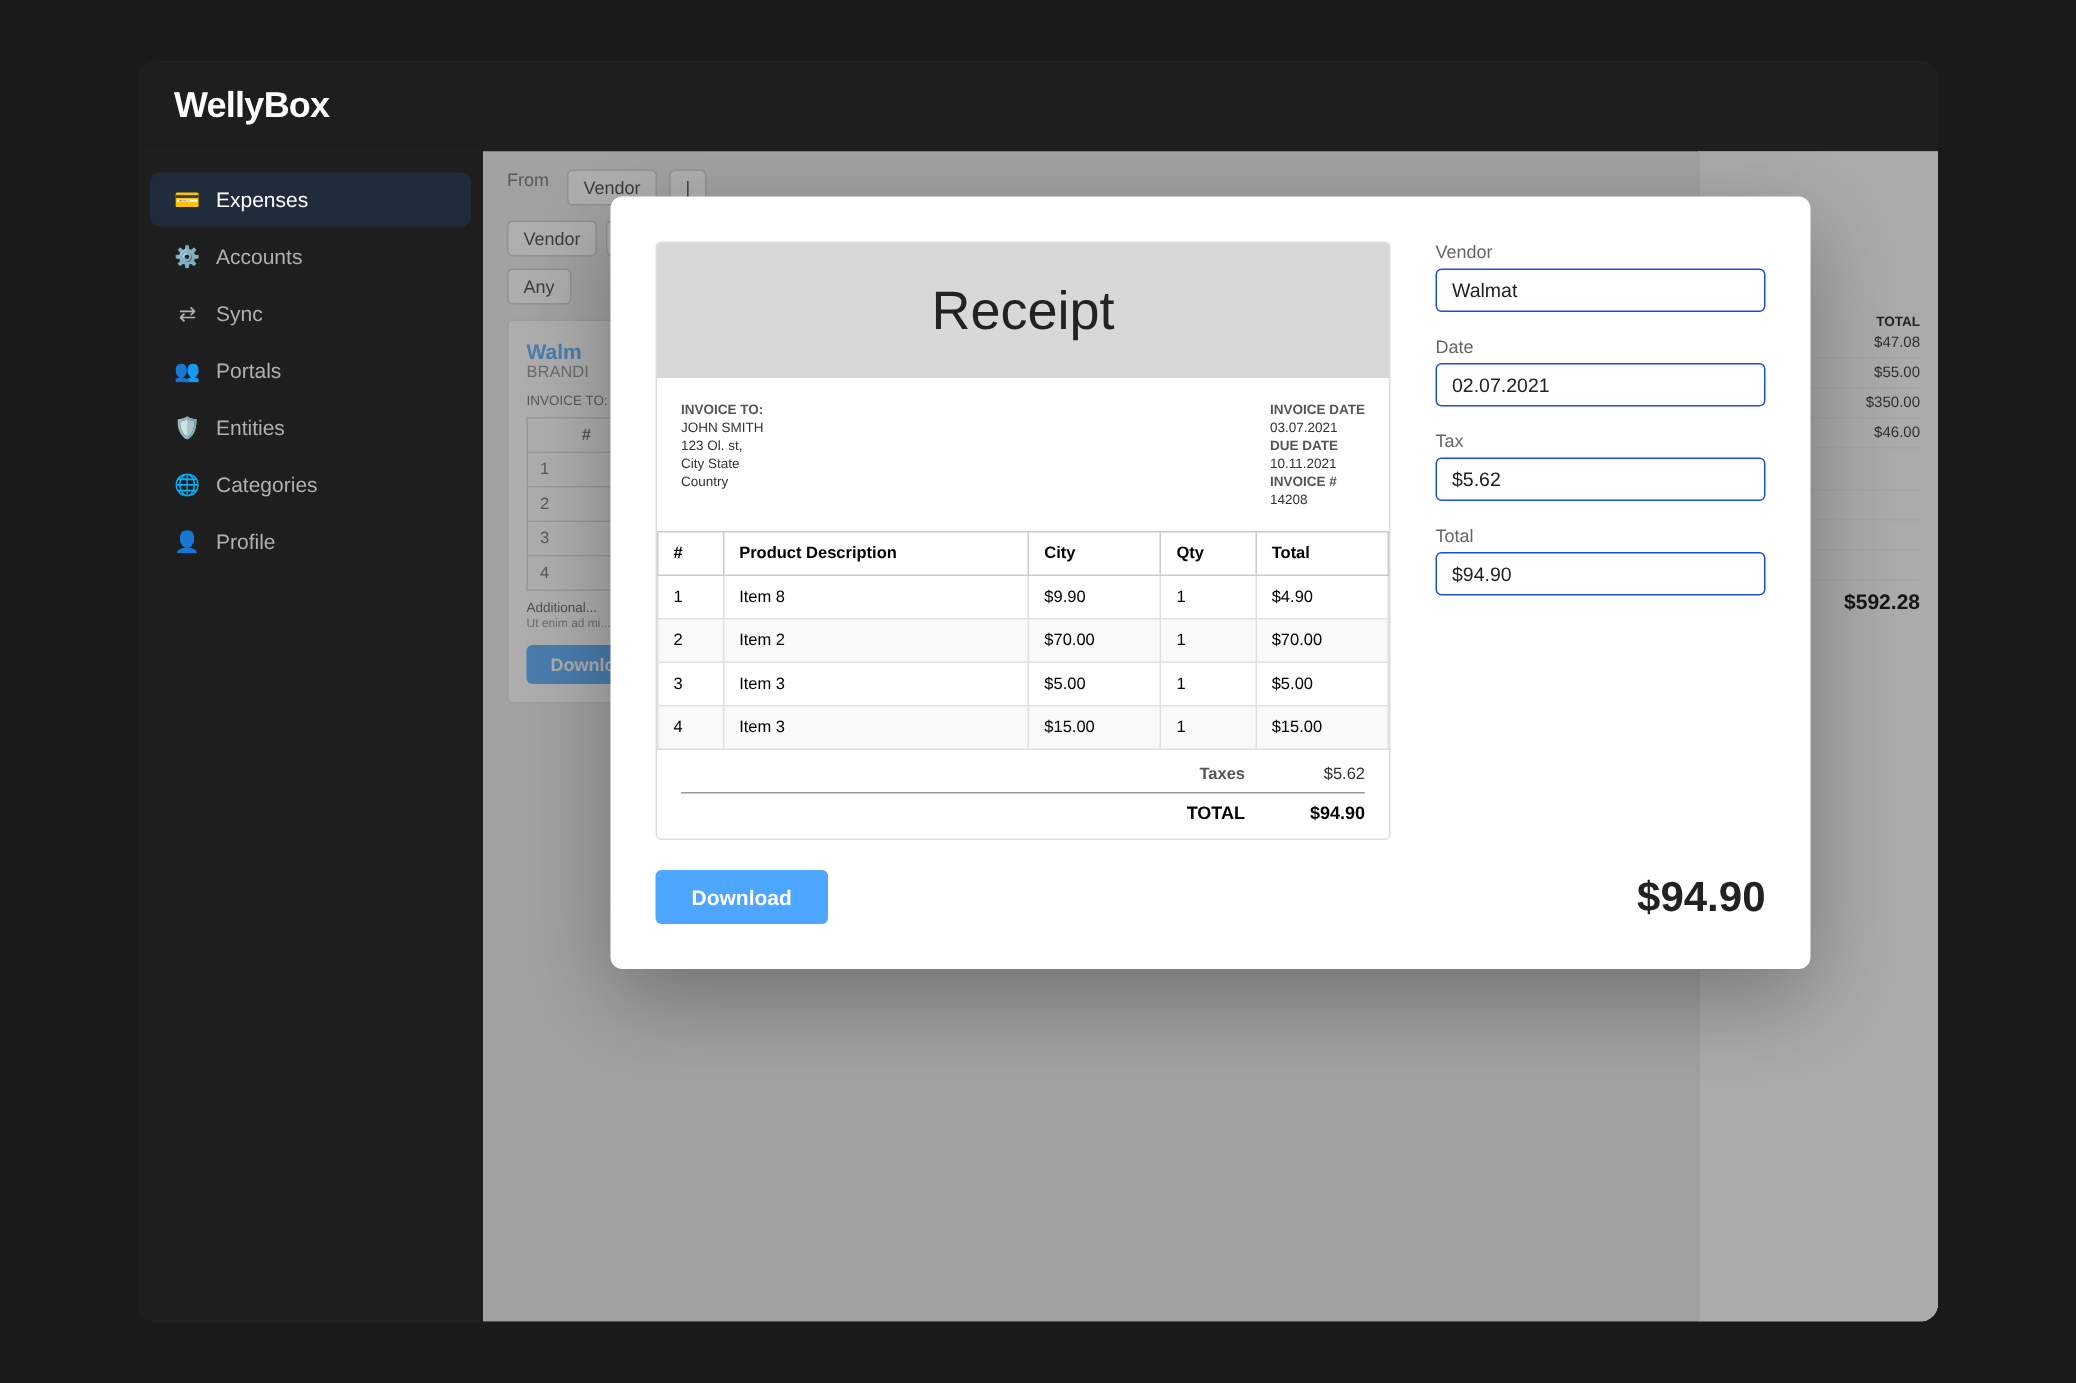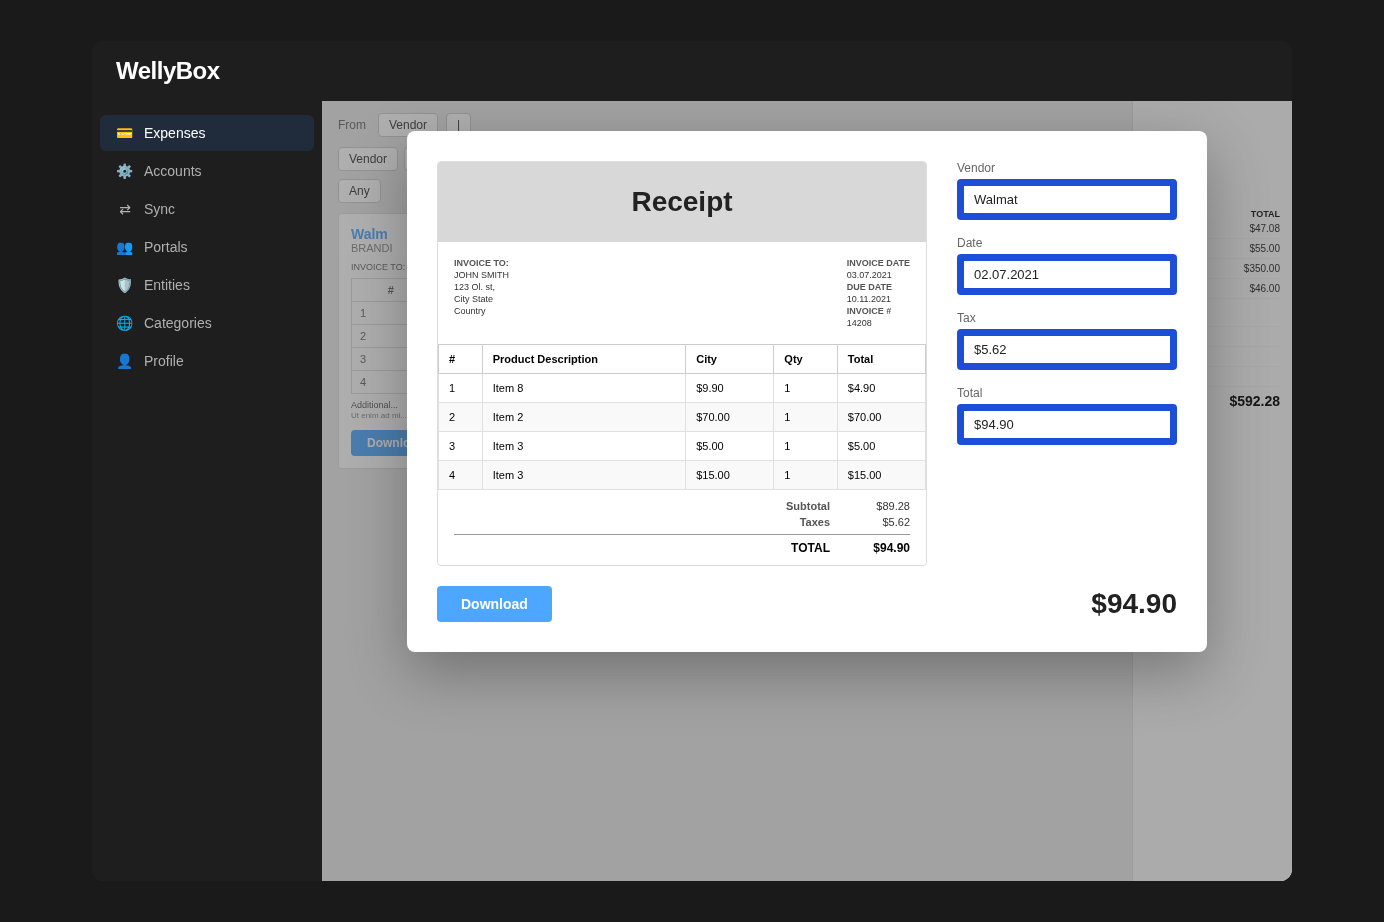--- a/index.html
+++ b/index.html
@@ -139,22 +139,22 @@
     .receipt-header-area {
       background: #d8d8d8;
       padding: 24px;
       display: flex;
       align-items: center;
       justify-content: center;
       min-height: 80px;
     }
 
     .receipt-title {
-      font-size: 28px;
-      font-weight: 700;
+      font-size: 36px;
+      font-weight: 400;
       color: #222;
       text-align: center;
     }
 
     .receipt-meta {
       padding: 16px;
       display: flex;
       justify-content: space-between;
       font-size: 10px;
       color: #333;
@@ -275,21 +275,21 @@
       gap: 4px;
     }
 
     .form-field-label {
       font-size: 12px;
       color: #666;
       font-weight: 500;
     }
 
     .form-field-input {
-      border: 7px solid #1d4ed8;
+      border: 1px solid #1d4ed8;
       border-radius: 4px;
       padding: 6px 10px;
       font-size: 13px;
       color: #222;
       background: #fff;
     }
 
     
     .modal-footer {
       display: flex;
@@ -318,21 +318,21 @@
     
     .bg-content {
       padding: 12px 16px;
       opacity: 0.8;
     }
 
     .bg-filters {
       display: flex;
       gap: 8px;
       margin-bottom: 10px;
-      align-items: center;
+      align-items: flex-start;
     }
 
     .bg-filter-row {
       display: flex;
       gap: 6px;
       margin-bottom: 8px;
     }
 
     .bg-table {
       width: 100%;
@@ -600,24 +600,20 @@
       <td>Item 3</td>
       <td>$15.00</td>
       <td>1</td>
       <td>$15.00</td>
     </tr>
                   </tbody>
               </table>
 
               <div class="receipt-subtotals">
                 <div class="subtotal-row">
-                  <span class="subtotal-label">Subtotal</span>
-                  <span class="subtotal-value">$89.28</span>
-                </div>
-                <div class="subtotal-row">
                   <span class="subtotal-label">Taxes</span>
                   <span class="subtotal-value">$5.62</span>
                 </div>
                 <hr class="total-divider">
                 <div class="total-row">
                   <span class="total-label">TOTAL</span>
                   <span class="total-value">$94.90</span>
                 </div>
               </div>
             </div>

